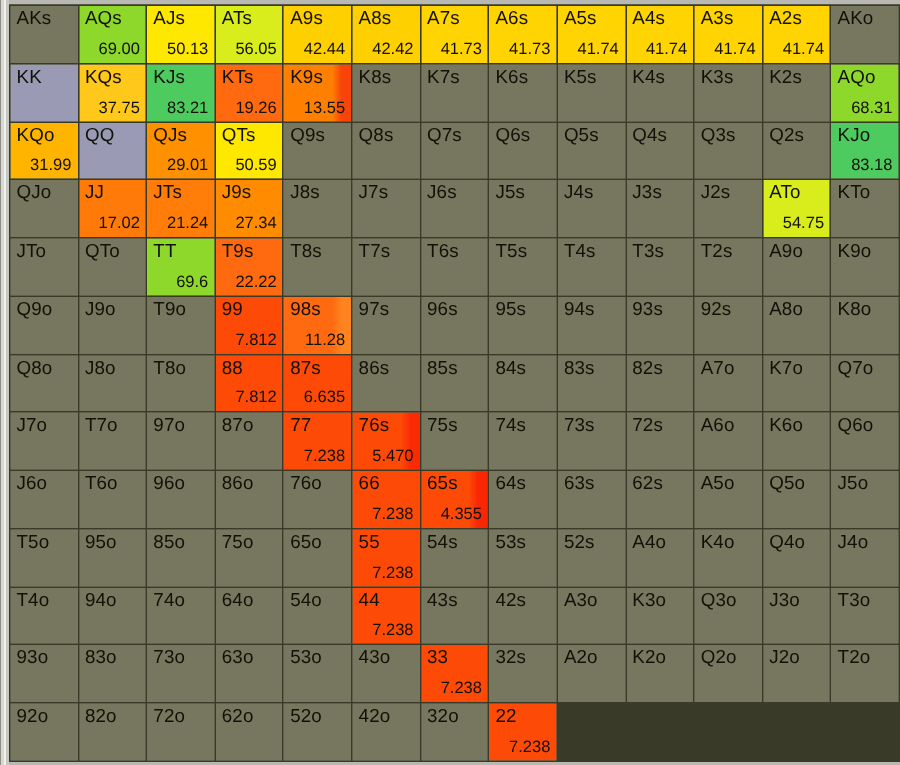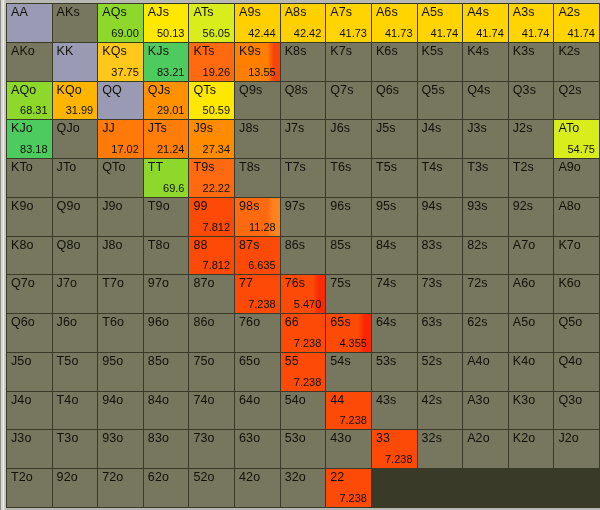--- a/index.html
+++ b/index.html
@@ -69,24 +69,20 @@
     color: #111108;
     white-space: nowrap;
   }
 </style>
 </head>
 <body>
 
 <div id="range-frame">
   <div id="grid">
       <div class="cell empty">
-        <div class="cell-bg" style="background: rgb(154, 154, 180);"></div>
-        <span class="label">AA</span>
-      </div>
-      <div class="cell empty">
         <div class="cell-bg" style="background: rgb(119, 119, 95);"></div>
         <span class="label">AKs</span>
       </div>
       <div class="cell">
         <div class="cell-bg" style="background: rgb(141, 216, 42);"></div>
         <span class="label">AQs</span>
         <span class="value">69.00</span>
       </div>
       <div class="cell">
         <div class="cell-bg" style="background: rgb(255, 232, 0);"></div>
@@ -637,24 +633,20 @@
       <div class="cell empty">
         <div class="cell-bg" style="background: rgb(119, 119, 95);"></div>
         <span class="label">T4o</span>
       </div>
       <div class="cell empty">
         <div class="cell-bg" style="background: rgb(119, 119, 95);"></div>
         <span class="label">94o</span>
       </div>
       <div class="cell empty">
         <div class="cell-bg" style="background: rgb(119, 119, 95);"></div>
-        <span class="label">84o</span>
-      </div>
-      <div class="cell empty">
-        <div class="cell-bg" style="background: rgb(119, 119, 95);"></div>
         <span class="label">74o</span>
       </div>
       <div class="cell empty">
         <div class="cell-bg" style="background: rgb(119, 119, 95);"></div>
         <span class="label">64o</span>
       </div>
       <div class="cell empty">
         <div class="cell-bg" style="background: rgb(119, 119, 95);"></div>
         <span class="label">54o</span>
       </div>
@@ -727,29 +719,37 @@
       <div class="cell empty">
         <div class="cell-bg" style="background: rgb(119, 119, 95);"></div>
         <span class="label">A2o</span>
       </div>
       <div class="cell empty">
         <div class="cell-bg" style="background: rgb(119, 119, 95);"></div>
         <span class="label">K2o</span>
       </div>
       <div class="cell empty">
         <div class="cell-bg" style="background: rgb(119, 119, 95);"></div>
+        <span class="label">Q2o</span>
+      </div>
+      <div class="cell empty">
+        <div class="cell-bg" style="background: rgb(119, 119, 95);"></div>
         <span class="label">J2o</span>
       </div>
       <div class="cell empty">
         <div class="cell-bg" style="background: rgb(119, 119, 95);"></div>
         <span class="label">T2o</span>
       </div>
       <div class="cell empty">
         <div class="cell-bg" style="background: rgb(119, 119, 95);"></div>
         <span class="label">92o</span>
+      </div>
+      <div class="cell empty">
+        <div class="cell-bg" style="background: rgb(119, 119, 95);"></div>
+        <span class="label">82o</span>
       </div>
       <div class="cell empty">
         <div class="cell-bg" style="background: rgb(119, 119, 95);"></div>
         <span class="label">72o</span>
       </div>
       <div class="cell empty">
         <div class="cell-bg" style="background: rgb(119, 119, 95);"></div>
         <span class="label">62o</span>
       </div>
       <div class="cell empty">

